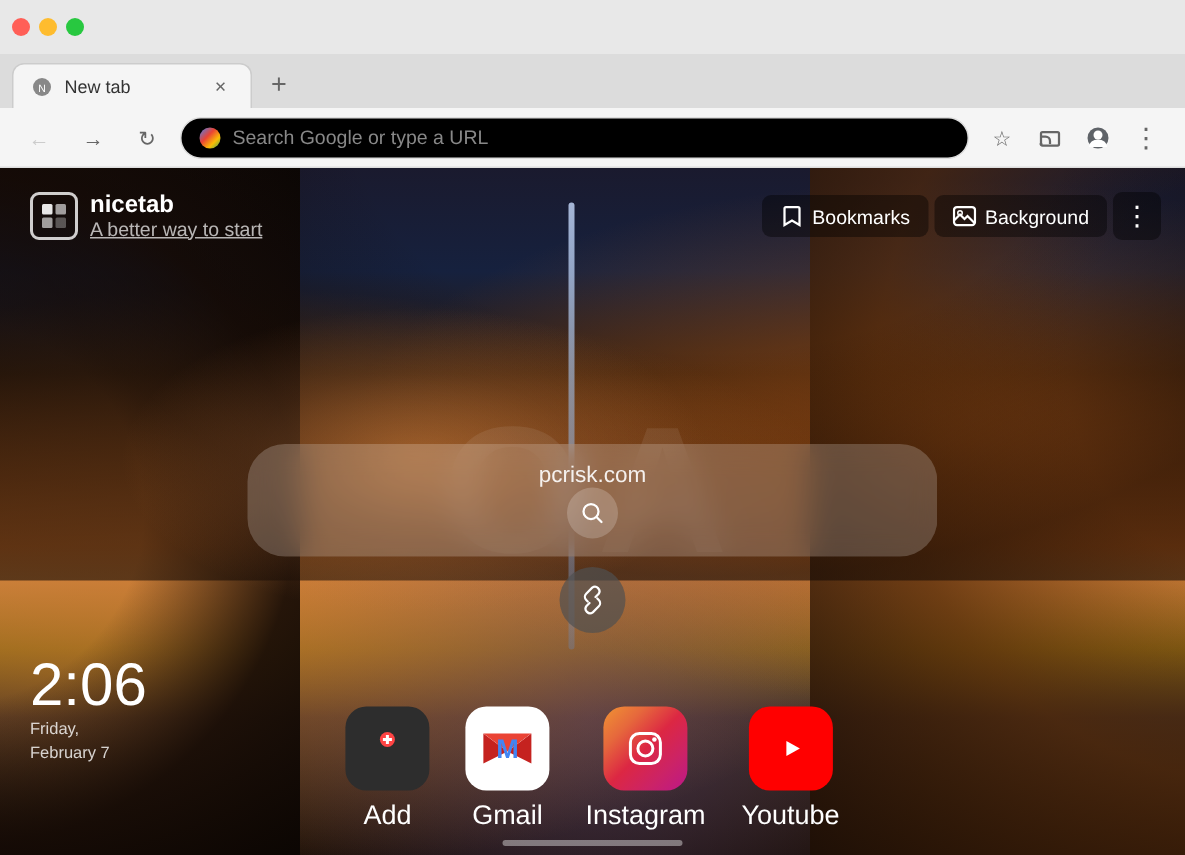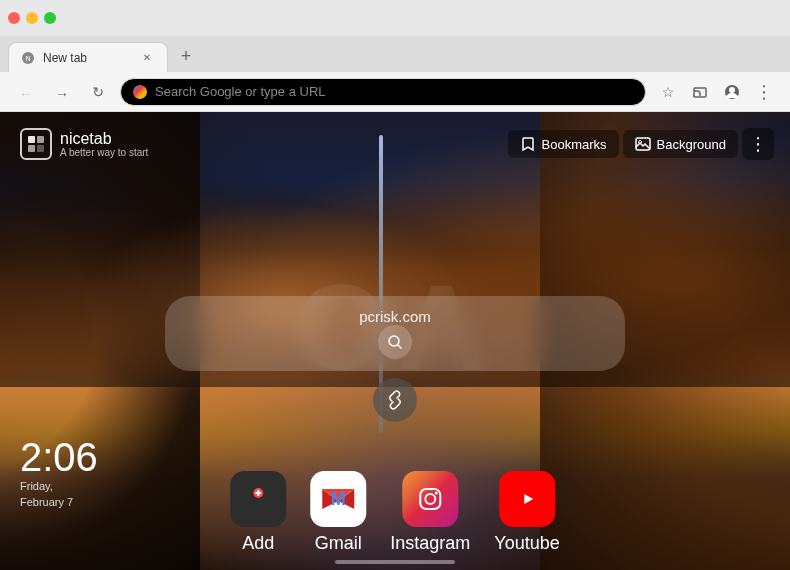--- a/index.html
+++ b/index.html
@@ -393,22 +393,22 @@
     <div class="logo">
       <div class="logo-icon">
         <svg width="20" height="20" viewBox="0 0 20 20">
             <rect x="2" y="2" width="7" height="7" rx="1" fill="white" opacity="0.9"></rect>
             <rect x="11" y="2" width="7" height="7" rx="1" fill="white" opacity="0.6"></rect>
             <rect x="2" y="11" width="7" height="7" rx="1" fill="white" opacity="0.6"></rect>
             <rect x="11" y="11" width="7" height="7" rx="1" fill="white" opacity="0.3"></rect>
           </svg>
       </div>
       <div>
-        <div style="font-size:16px;font-weight:400;color:white;line-height:1;">nicetab</div>
-        <div style="font-size:10px;color:rgba(255,255,255,0.7);">A better way to start</div>
+        <div style="font-size:16px;font-weight:700;color:white;line-height:1;">nicetab</div>
+        <div style="font-size:13px;color:rgba(255,255,255,0.7);text-decoration:underline;">A better way to start</div>
       </div>
     </div>
 
     <div class="top-actions">
       <button class="action-btn">
         <svg width="16" height="16" viewBox="0 0 16 16" fill="none">
             <path d="M4 2h8a1 1 0 011 1v11l-5-3-5 3V3a1 1 0 011-1z" stroke="white" stroke-width="1.5" fill="none"></path>
           </svg>
         <span>Bookmarks</span>
       </button>

